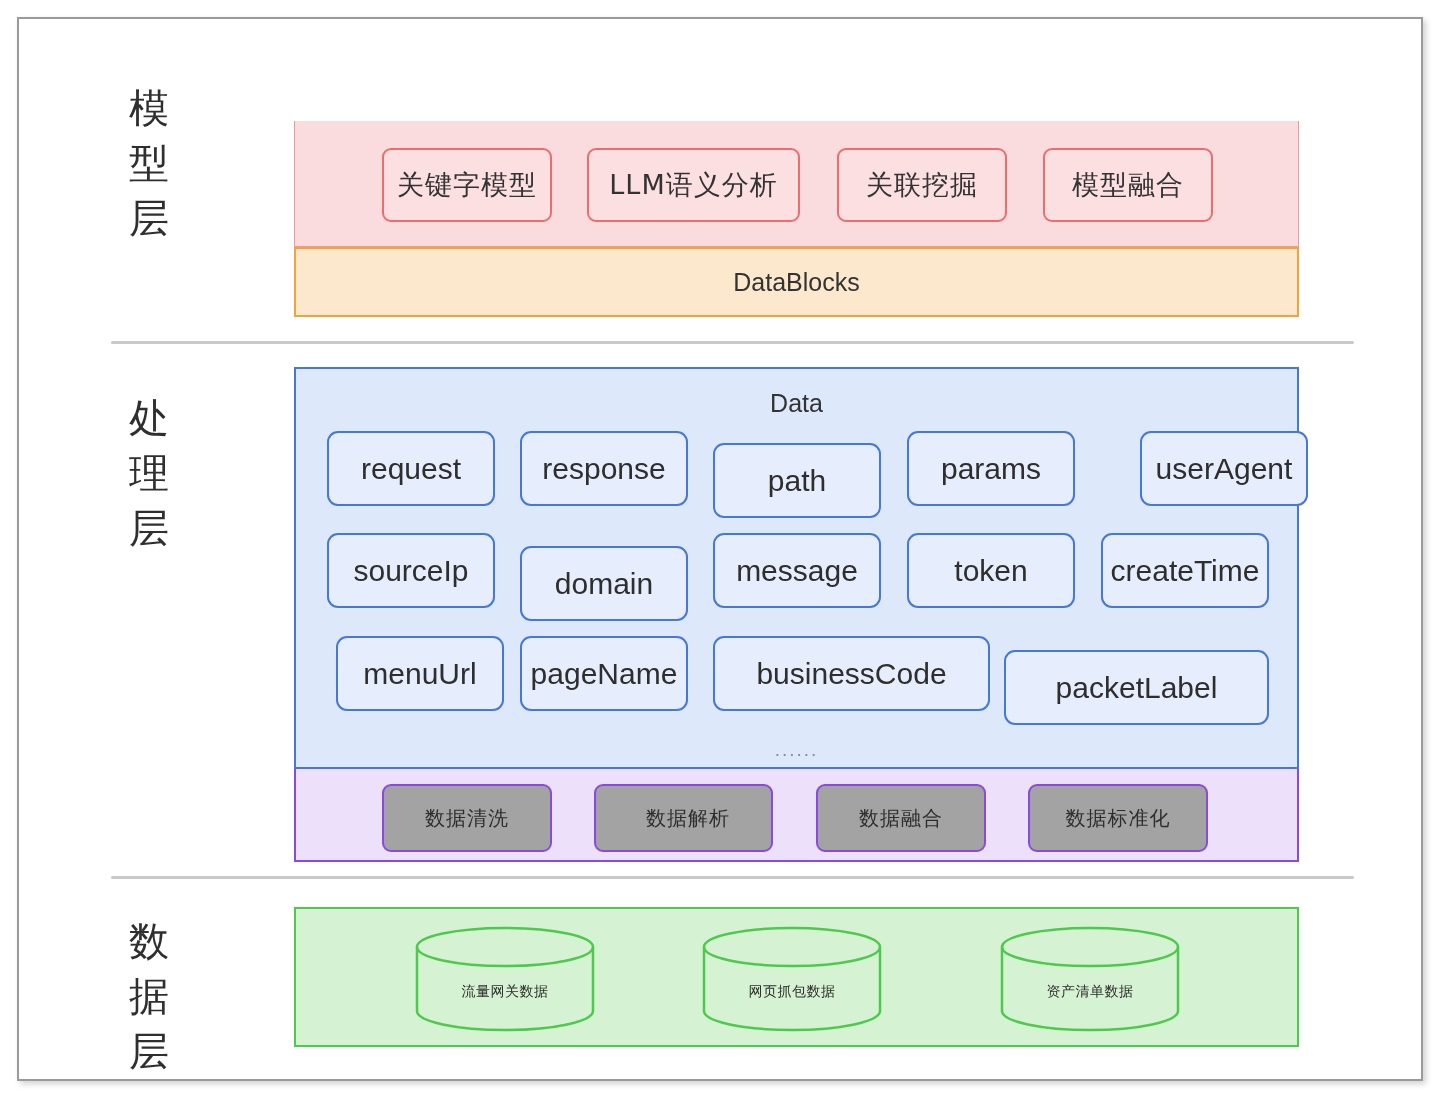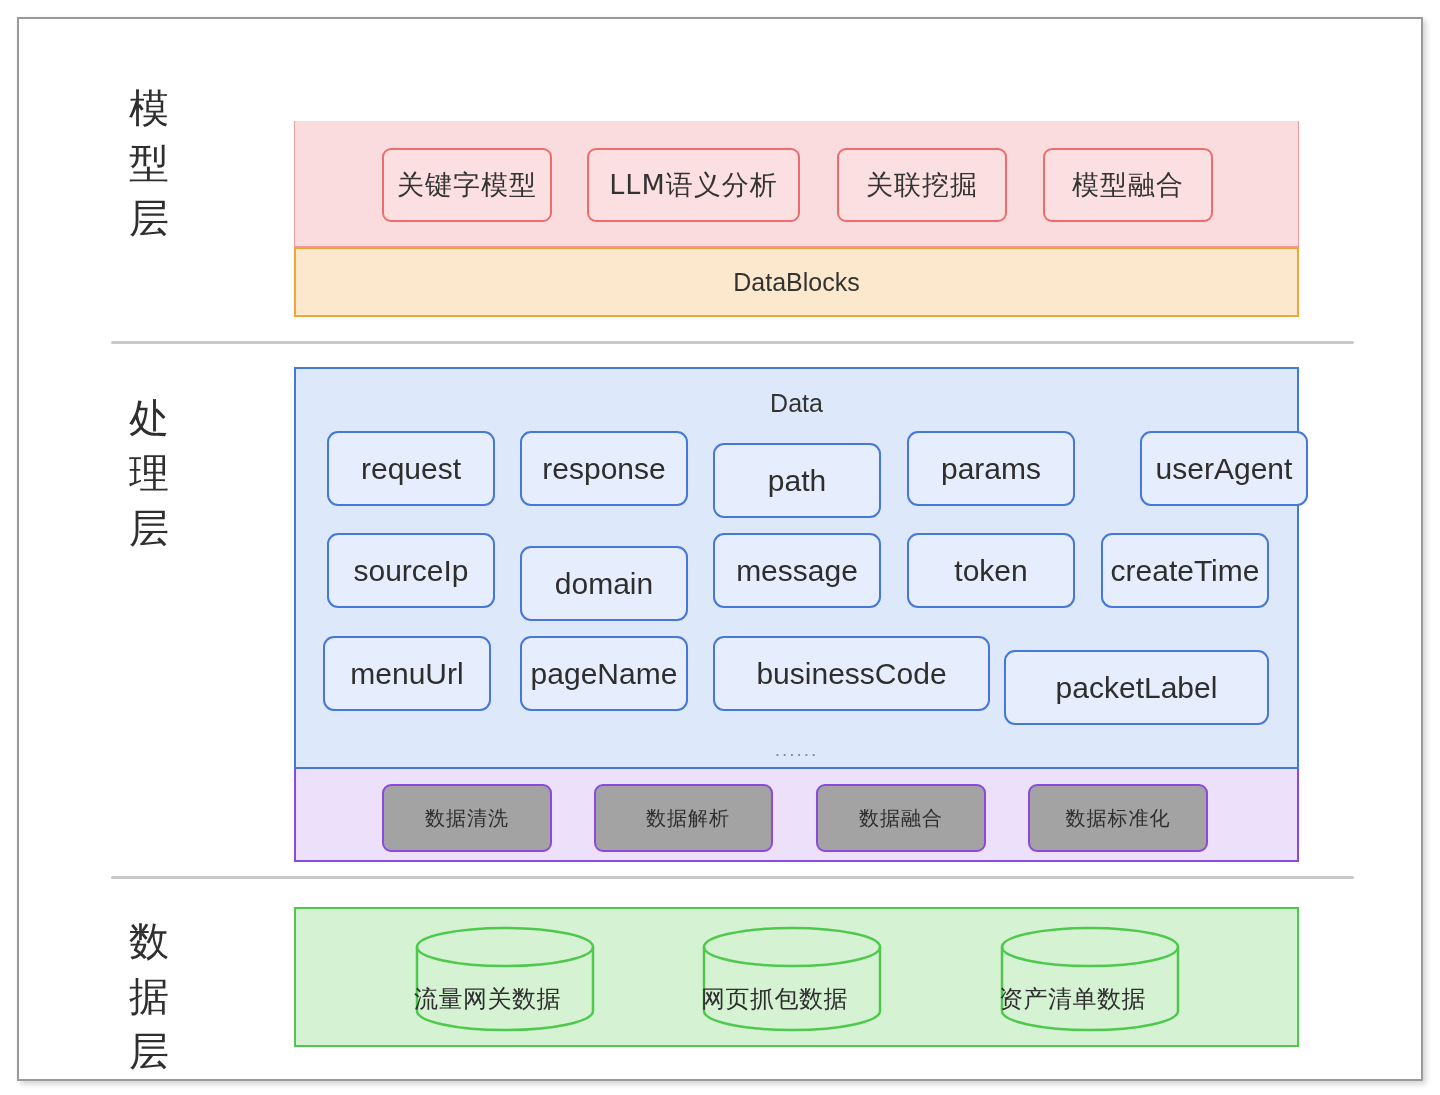--- a/index.html
+++ b/index.html
@@ -132,21 +132,22 @@
     border: 2px solid #4ec94e;
   }
   .cylinder {
     position: absolute;
     top: 16px; width: 182px; height: 108px;
   }
   .cylinder svg { display: block; }
   .cyl-label {
     position: absolute;
     left: 0; top: 58px; width: 100%;
-    color: #2e2e2e; font-size: 24px; letter-spacing: 0.5px;
+    text-align: center;
+    color: #2e2e2e; font-size: 14px; letter-spacing: 0.5px;
     font-family: "DejaVu Sans", "Liberation Sans", sans-serif;
   }
 </style>
 </head>
 <body>
 
 <div class="frame">
 
   <div class="layer-label" style="left:83px; top:62px;">模
 型
@@ -176,21 +177,21 @@
     <div class="field-chip" style="left:417px; top:62px; width:164px;margin-top:12px;">path</div>
     <div class="field-chip" style="left:611px; top:62px; width:164px;">params</div>
     <div class="field-chip" style="left:805px; top:62px; width:164px;margin-left:39px;">userAgent</div>
 
     <div class="field-chip" style="left:31px; top:164px; width:164px;">sourceIp</div>
     <div class="field-chip" style="left:224px; top:164px; width:164px;margin-top:13px;">domain</div>
     <div class="field-chip" style="left:417px; top:164px; width:164px;">message</div>
     <div class="field-chip" style="left:611px; top:164px; width:164px;">token</div>
     <div class="field-chip" style="left:805px; top:164px; width:164px;">createTime</div>
 
-    <div class="field-chip" style="left:27px; top:267px; width:164px;">menuUrl</div>
+    <div class="field-chip" style="left:40px; top:267px; width:164px;">menuUrl</div>
     <div class="field-chip" style="left:224px; top:267px; width:164px;">pageName</div>
     <div class="field-chip" style="left:417px; top:267px; width:273px;">businessCode</div>
     <div class="field-chip" style="left:708px; top:267px; width:261px;margin-top:14px;">packetLabel</div>
 
     <div class="ellipsis">......</div>
   </div>
 
   <div class="abs proc-steps">
     <div class="step-chip" style="left:86px; width:166px;">数据清洗</div>
     <div class="step-chip" style="left:298px; width:166px;padding-left:9px;">数据解析</div>

